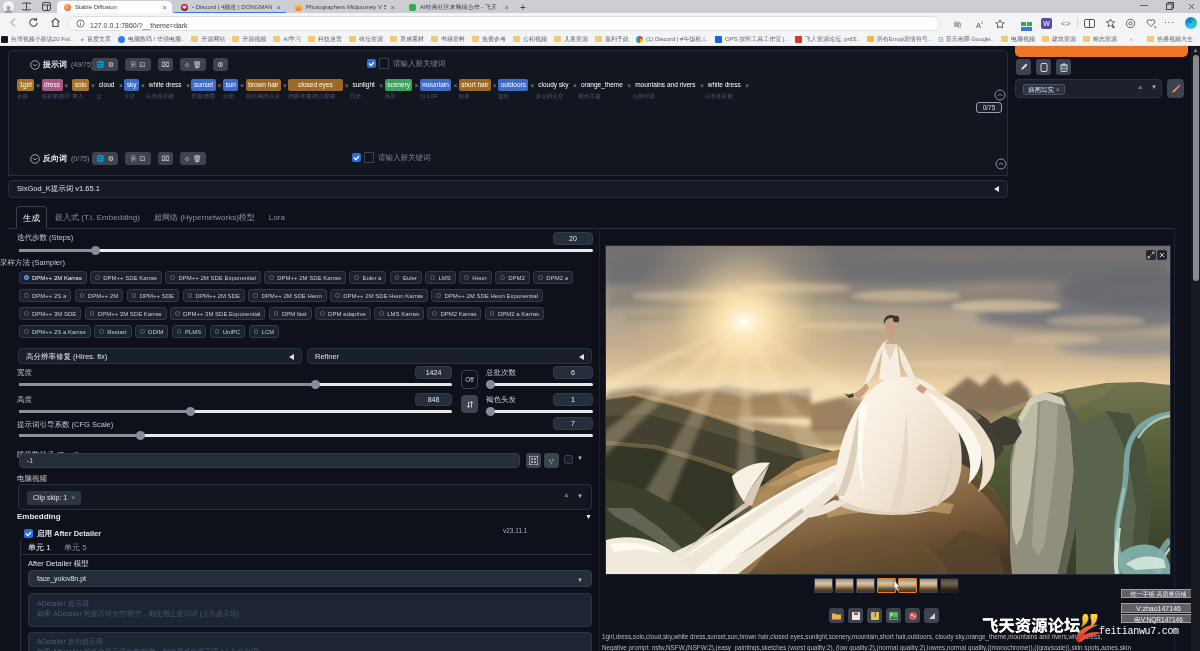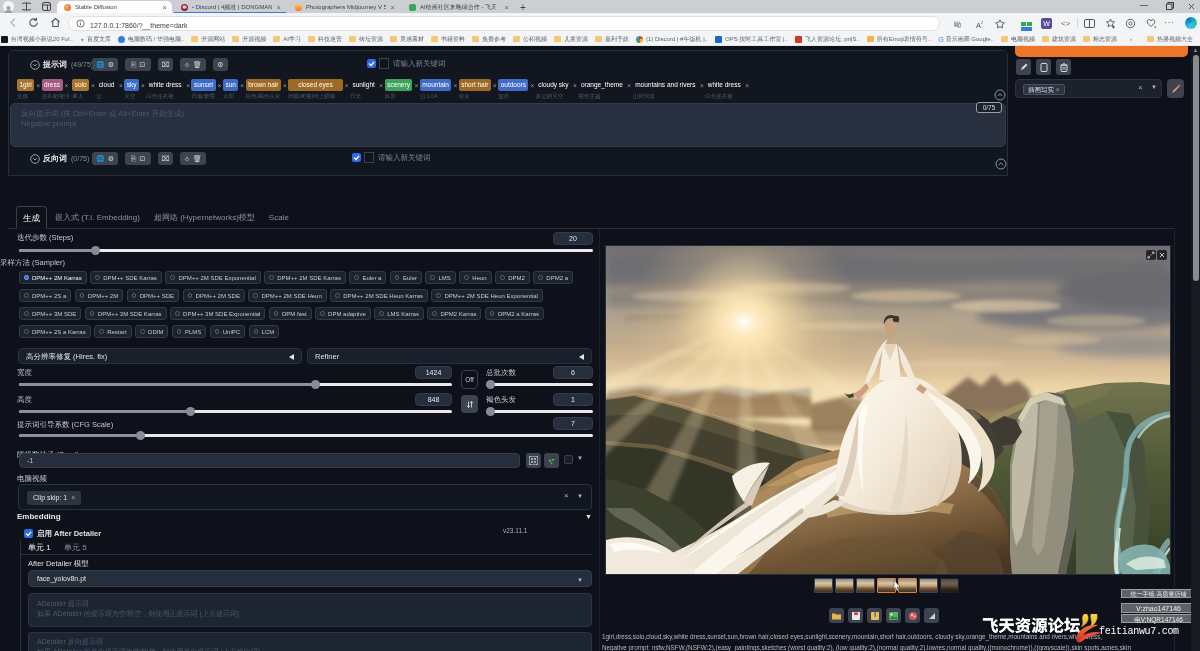--- a/index.html
+++ b/index.html
@@ -334,23 +334,20 @@
         </div>
       <div class="tg">
           <div class="pr">
             <span class="pill">white dress</span>
             <span class="x">×</span>
           </div>
           <div class="tr">白色连衣裙</div>
         </div>
     </div>
 
-    <div class="abs" style="left:10px;top:57px;width:996px;height:44px;background:#28303f;border:1px solid #333b4b;border-radius:5px;">
-      <div style="margin:5px 0 0 10px;font-size:7.5px;color:#4e586e;line-height:10px;">反向提示词 (按 Ctrl+Enter 或 Alt+Enter 开始生成)<br>Negative prompt</div>
-    </div>
 
     <svg class="abs" style="left:994px;top:43px" width="12" height="12" viewBox="0 0 12 12">
         <circle cx="6" cy="6" r="5" fill="none" stroke="#8a92a0" stroke-width="1"></circle>
         <path d="M3.8 7L6 4.8 8.2 7" fill="none" stroke="#8a92a0" stroke-width="1"></path>
       </svg>
     <div class="abs" style="left:976px;top:56px;width:26px;height:11px;background:#1b212c;border:1px solid #9aa1ad;border-radius:3px;color:#d4d8df;font-size:6.5px;text-align:center;line-height:10px;">0/75</div>
 
     <div class="abs" style="left:30px;top:107px;display:flex;align-items:center;">
       <svg width="10" height="10" viewBox="0 0 10 10" style="margin-right:3px">
           <circle cx="5" cy="5" r="4.3" fill="none" stroke="#aab0bb" stroke-width="0.9"></circle>
@@ -381,24 +378,28 @@
             <path d="M2 4.5l2 2 3-3.5" stroke="#fff" stroke-width="1.2" fill="none"></path>
           </svg></div>
       <div style="width:10px;height:11px;background:#10141c;border:1px solid #3a4150;margin-left:3px;"></div>
       <span style="font-size:7.5px;color:#7d8494;margin-left:4px;">请输入新关键词</span>
     </div>
     <svg class="abs" style="left:995px;top:112px" width="12" height="12" viewBox="0 0 12 12">
         <circle cx="6" cy="6" r="5" fill="none" stroke="#8a92a0" stroke-width="1"></circle>
         <path d="M3.8 7L6 4.8 8.2 7" fill="none" stroke="#8a92a0" stroke-width="1"></path>
       </svg>
 
+    <div class="abs" style="left:8px;top:134px;width:1000px;height:18px;background:#151a24;border:1px solid #272e3c;border-radius:4px;display:flex;align-items:center;">
+      <span style="font-size:7.5px;color:#dde1e8;margin-left:8px;">SixGod_K提示词 v1.65.1</span>
+      <span style="margin-left:auto;margin-right:8px;width:0;height:0;border-top:3.5px solid transparent;border-bottom:3.5px solid transparent;border-right:5px solid #dfe3ea;"></span>
+    </div>
 
     <div class="abs" style="left:8px;top:182px;width:1167px;height:1px;background:#272e3c;"></div>
     <div class="abs" style="left:16px;top:160px;width:31px;height:23px;border:1px solid #39404e;border-bottom:1px solid #12161f;border-radius:4px 4px 0 0;background:#0e1119;color:#f1f3f6;font-size:8.5px;text-align:center;line-height:22px;">生成</div>
-    <div class="abs" style="left:55px;top:166px;font-size:8px;color:#8a91a0;">嵌入式 (T.I. Embedding)<span style="margin-left:14px">超网络 (Hypernetworks)</span><span style="">模型</span><span style="margin-left:14px">Scale</span></div>
+    <div class="abs" style="left:55px;top:166px;font-size:8px;color:#8a91a0;">嵌入式 (T.I. Embedding)<span style="margin-left:14px">超网络 (Hypernetworks)</span><span style="">模型</span><span style="margin-left:14px">Lora</span></div>
 
     <div id="settings">
       <div class="abs lbl" style="left:17px;top:187px;">迭代步数 (Steps)</div>
       <div class="abs vbox" style="left:553px;top:186px;width:40px;height:13px;font-size:7px;line-height:12px;">20</div>
       <div class="track" style="left:19px;top:203px;width:574px;"></div>
         <div class="fill" style="left:19px;top:203px;width:76px;"></div>
         <div class="knob" style="left:91px;top:200px;"></div>
       <div class="abs lbl" style="left:0;top:212px;">采样方法 (Sampler)</div>
       <div id="samplers" class="abs" style="left:19px;top:225px;width:580px;">
         <div class="srow">

